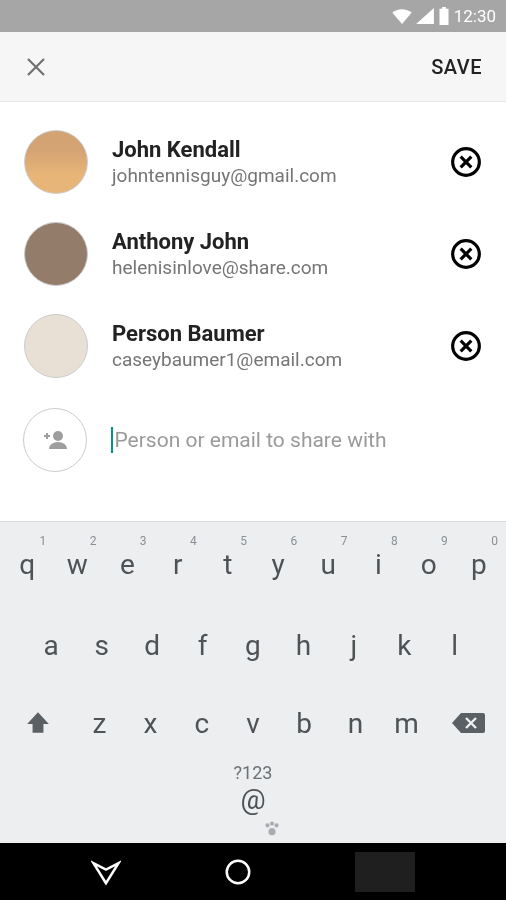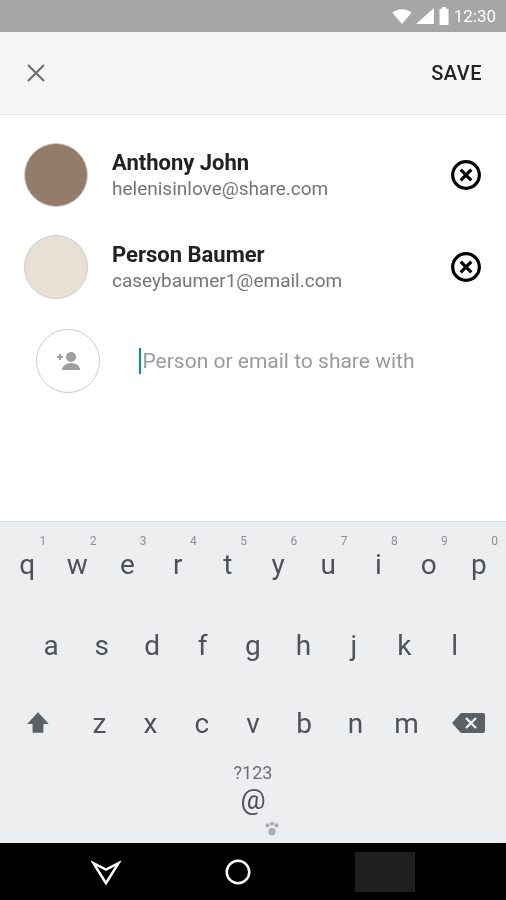--- a/index.html
+++ b/index.html
@@ -1,36 +1,36 @@
 <!DOCTYPE html>
 <html><head>
 <meta charset="utf-8">
 <style>
   * { margin: 0; padding: 0; box-sizing: border-box; }
   body { font-family: Roboto, Arial, sans-serif; width: 506px; height: 900px; background: #fff; overflow: hidden; position: relative; }
 
   .status-bar { height: 32px; background: #a6a6a6; display: flex; align-items: center; justify-content: flex-end; padding: 8px 10px; color: #fff; font-size: 17px; gap: 4px; }
   .status-bar svg { fill: #fff; }
 
-  .header { height: 83px; display: flex; align-items: center; justify-content: space-between; padding: 4px 24px; border-bottom: 1px solid #e6e6e6; background:#f6f6f6; }
+  .header { height: 70px; display: flex; align-items: center; justify-content: space-between; padding: 4px 24px; border-bottom: 1px solid #e6e6e6; background:#f6f6f6; }
   .close-x { width: 24px; height: 24px; color: #707070; cursor: pointer; }
   .save-btn { font-size: 20px; font-weight: 500; color: #222; letter-spacing: 0.5px; cursor: pointer; }
 
   .content { background: #fff; padding-top: 20px; }
   .contact-row { display: flex; align-items: center; padding: 8px 24px 20px 24px; gap: 24px; }
   .avatar { width: 64px; height: 64px; border-radius: 50%; background: #ddd; border: 1px solid #ccc; background-size: cover; background-position: center; flex-shrink:0; }
   .avatar1 { background: linear-gradient(to bottom, #d4a373 30%, #e6b577 70%); }
   .avatar2 { background: #947c6b; }
   .avatar3 { background: #e8e0d4; }
   .contact-info { flex: 1; }
   .contact-name { font-size: 22px; font-weight: 700; color: #222; }
   .contact-email { font-size: 19px; color: #757575; margin-top: 2px; }
   .remove-btn { width: 32px; height: 32px; cursor: pointer; flex-shrink:0; }
 
-  .add-row { display: flex; align-items: center; padding: 10px 36px; gap: 39px; text-align: right; }
+  .add-row { display: flex; align-items: center; padding: 10px 23px; gap: 24px; text-align: right; }
   .add-avatar { width: 64px; height: 64px; border-radius: 50%; border: 1px solid #ccc; display: flex; align-items: center; justify-content: center; }
   .caret { display:inline-block; width:1.5px; height:26px; background:#009688; margin-right:2px; vertical-align:middle; }
   .share-wrap{ flex:1; font-size:21px; color:#9a9a9a; display:flex; align-items:center;}
 
   .keyboard { position: absolute; left: 0; right: 0; bottom: 57px; height: 322px; background: #eceef0; border-top: 1px solid #d9dbdd; }
   .kb-row { display: flex; justify-content: space-around; align-items: center; }
   .kb-row.r1 { height: 84px; padding: 0 2px; }
   .kb-row.r2 { height: 78px; padding: 0 26px; }
   .kb-row.r3 { height: 78px; padding: 0 2px; }
   .kb-row.r4 { height: 74px; padding: 0 2px; flex-direction: column;}
@@ -62,20 +62,31 @@
 </div>
 
 <div class="header">
   <svg class="close-x" viewBox="0 0 24 24">
       <path stroke="#707070" stroke-width="2.2" fill="none" d="M4 4 L20 20 M20 4 L4 20"></path>
     </svg>
   <span class="save-btn">SAVE</span>
 </div>
 
 <div class="content">
+  <div class="contact-row">
+    <div class="avatar avatar1"></div>
+    <div class="contact-info">
+      <div class="contact-name">John Kendall</div>
+      <div class="contact-email">johntennisguy@gmail.com</div>
+    </div>
+    <svg class="remove-btn" viewBox="0 0 24 24">
+        <circle cx="12" cy="12" r="10" fill="none" stroke="#000" stroke-width="2.4"></circle>
+        <path d="M8 8 L16 16 M16 8 L8 16" stroke="#000" stroke-width="2.4"></path>
+      </svg>
+  </div>
 
   <div class="contact-row">
     <div class="avatar avatar2"></div>
     <div class="contact-info">
       <div class="contact-name">Anthony John</div>
       <div class="contact-email">helenisinlove@share.com</div>
     </div>
     <svg class="remove-btn" viewBox="0 0 24 24">
         <circle cx="12" cy="12" r="10" fill="none" stroke="#000" stroke-width="2.4"></circle>
         <path d="M8 8 L16 16 M16 8 L8 16" stroke="#000" stroke-width="2.4"></path>

